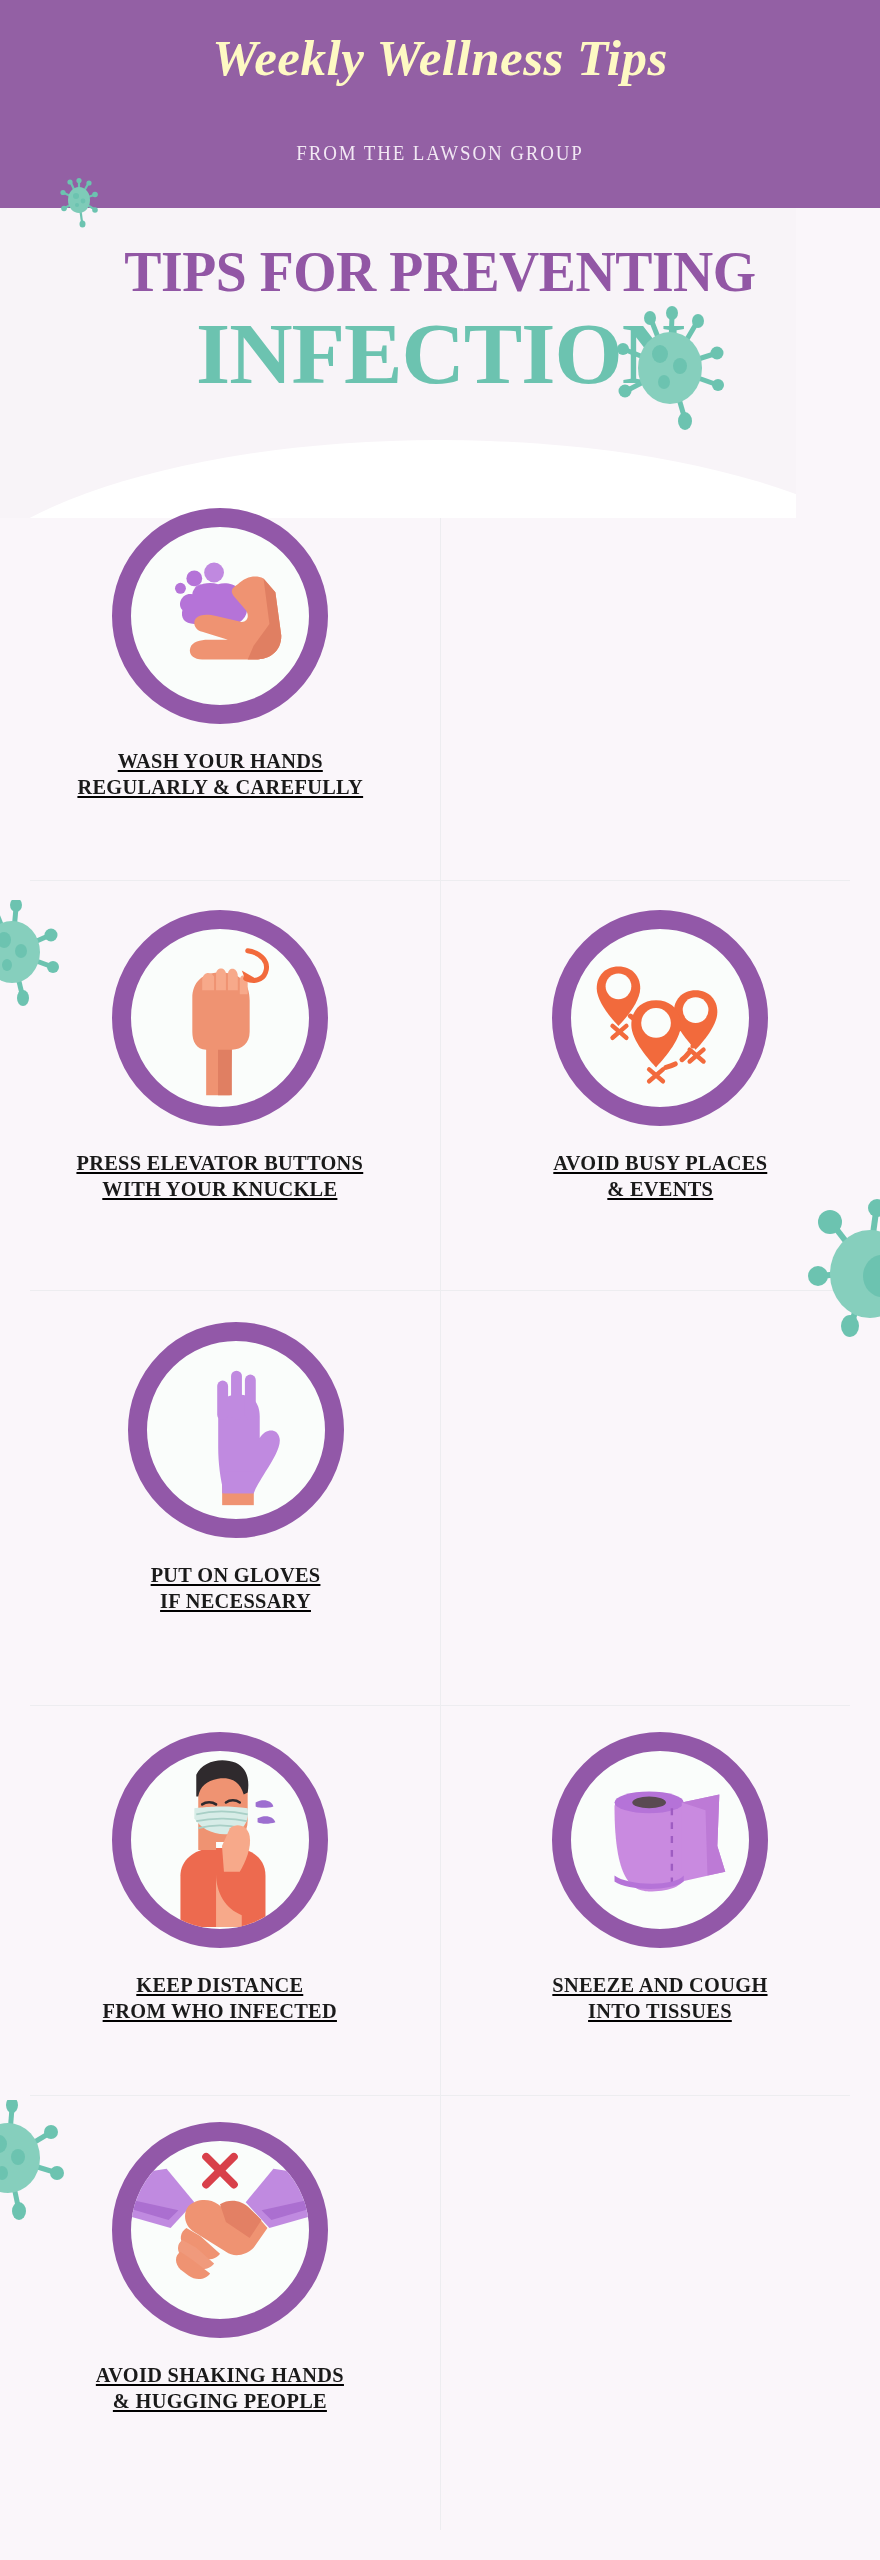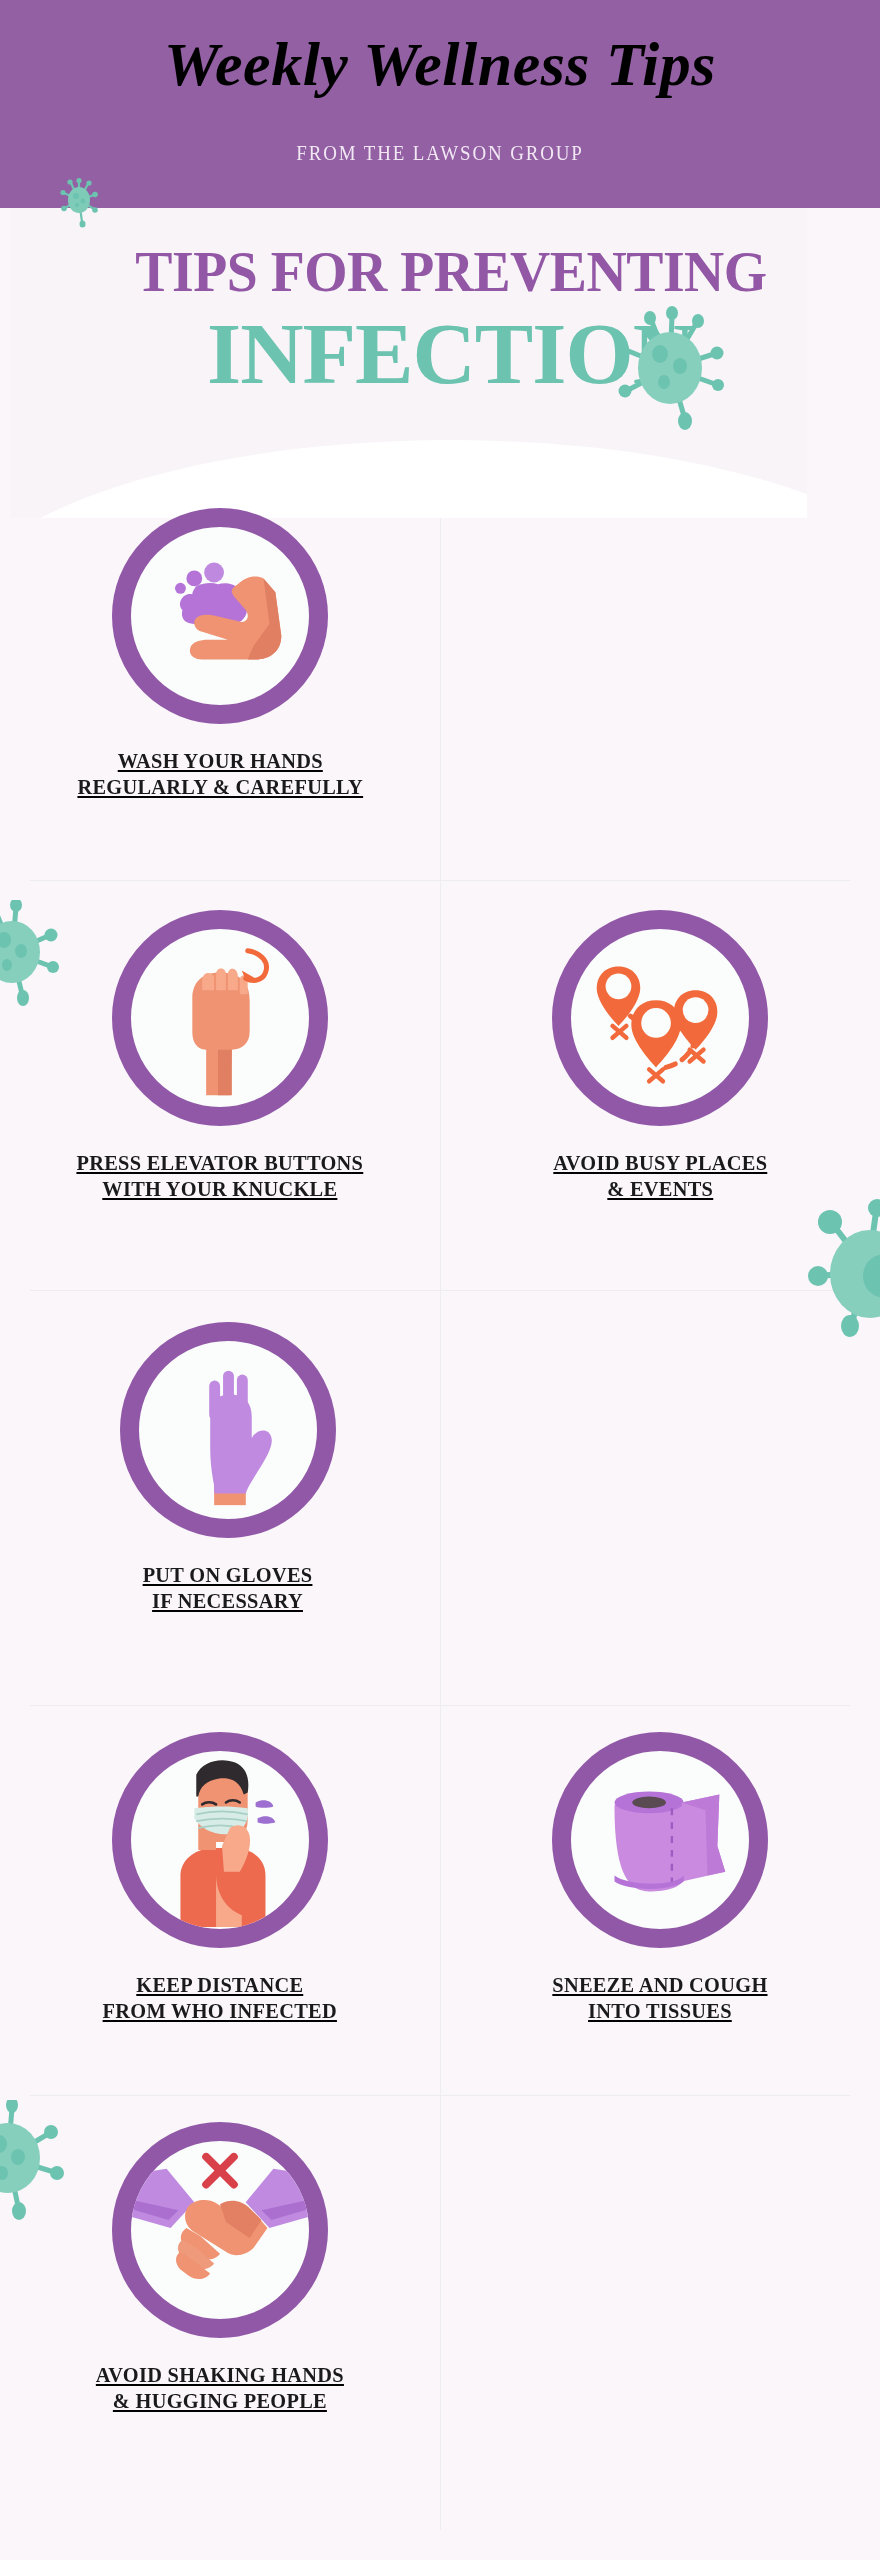--- a/index.html
+++ b/index.html
@@ -26,46 +26,46 @@
     width: 880px;
     height: 208px;
     background: #9360a4;
     z-index: 5;
   }
   .header-title {
     position: absolute;
     left: 0; top: 32px;
     width: 880px;
     text-align: center;
-    color: #000000;
+    color: #fef9c3;
     font-family: "Liberation Serif", serif;
     font-style: italic;
     font-weight: 700;
-    font-size: 62px;
+    font-size: 51px;
     letter-spacing: 0.5px;
     line-height: 1.05;
     white-space: nowrap;
   }
   .header-sub {
     position: absolute;
     left: 0; top: 140px;
     width: 880px;
     text-align: center;
     color: #f2e8f4;
     font-family: "Liberation Serif", serif;
     font-weight: 400;
     font-size: 22px;
     letter-spacing: 2.2px;
     transform: scaleX(0.86);
   }
 
   
   .subhead {
     position: absolute;
-    left: 11px; top: 208px;
+    left: 0; top: 208px;
     width: 796px;
     height: 310px;
     background: #f8f4f8;
     z-index: 3;
     overflow: hidden;
   }
   .line1 {
     position: absolute;
     left: 0; top: 30px;
     width: 880px;
@@ -293,21 +293,21 @@
           <path d="M110 52 C110 44 118 46 118 54 L118 66 L110 66 Z" fill="#f7a98a"></path>
           <path d="M102 122 L102 168 L88 168 L88 122 Z" fill="#e07f62"></path>
           <path d="M118 22 C132 24 140 34 136 44 C133 52 124 54 116 50" stroke="#f26a3c" stroke-width="5" fill="none" stroke-linecap="round"></path>
           <path d="M112 42 L116 52 L126 50 Z" fill="#f26a3c"></path>
         </svg>
       </div>
       <div class="cap">PRESS ELEVATOR BUTTONS
 WITH YOUR KNUCKLE</div>
     </div>
 
-    <div class="cell" style="left:4px; top:852px;padding-left:8px;">
+    <div class="cell" style="left:12px; top:852px;padding-left:8px;">
       <div class="circle">
         <svg width="180" height="180" viewBox="0 0 180 180">
           <rect x="76" y="140" width="32" height="26" fill="#ef9372"></rect>
           <path d="M72 74 C72 60 80 54 92 54 C106 54 114 62 114 76 L114 98 C120 88 132 88 134 98 C136 106 128 120 120 132 C114 142 110 148 108 154 L78 154 C74 140 72 122 72 108 Z" fill="#c08ae0"></path>
           <rect x="71" y="40" width="11" height="40" rx="5.5" fill="#c08ae0"></rect>
           <rect x="85" y="30" width="11" height="50" rx="5.5" fill="#c08ae0"></rect>
           <rect x="99" y="34" width="11" height="46" rx="5.5" fill="#c08ae0"></rect>
           <rect x="76" y="132" width="32" height="22" fill="#c08ae0"></rect>
         </svg>
       </div>

